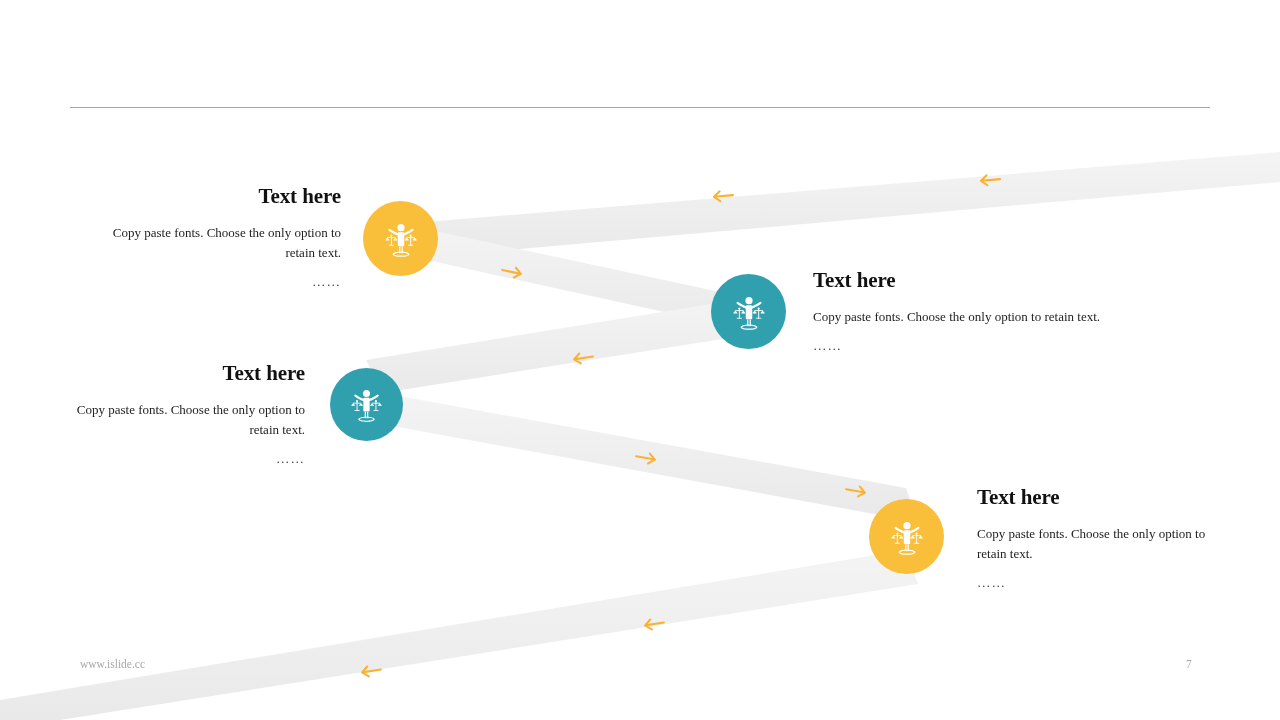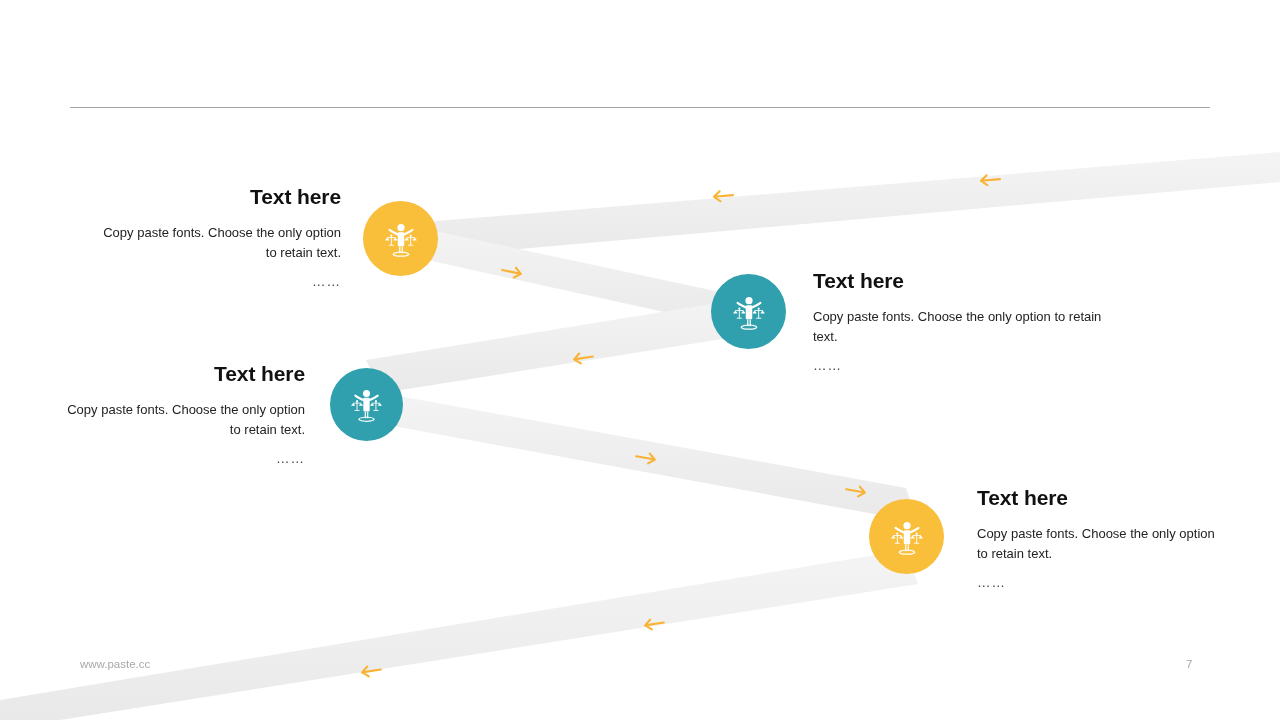--- a/index.html
+++ b/index.html
@@ -16,20 +16,21 @@
     -webkit-font-smoothing: antialiased;
   }
 
   
   #slide {
     position: absolute;
     inset: 0;
     width: 1036px;
     height: 720px;
     background: #ffffff;
+    font-family: Liberation Serif, serif;
   }
 
   
   .top-rule {
     position: absolute;
     left: 70px;
     top: 107px;
     width: 1140px;
     height: 1px;
     background: #a6a6a6;
@@ -307,16 +308,16 @@
     <div class="body">Copy paste fonts. Choose the only option to retain text.</div>
     <div class="dots">……</div>
   </div>
 
   <div class="txt-block align-left" style="left:977px; top:485px; width:240px;">
     <div class="title">Text here</div>
     <div class="body">Copy paste fonts. Choose the only option to retain text.</div>
     <div class="dots">……</div>
   </div>
 
-  <div class="footer-url">www.paste.cc</div>
+  <div class="footer-url">www.islide.cc</div>
   <div class="footer-page">7</div>
 
 </div>
 
 </body></html>

